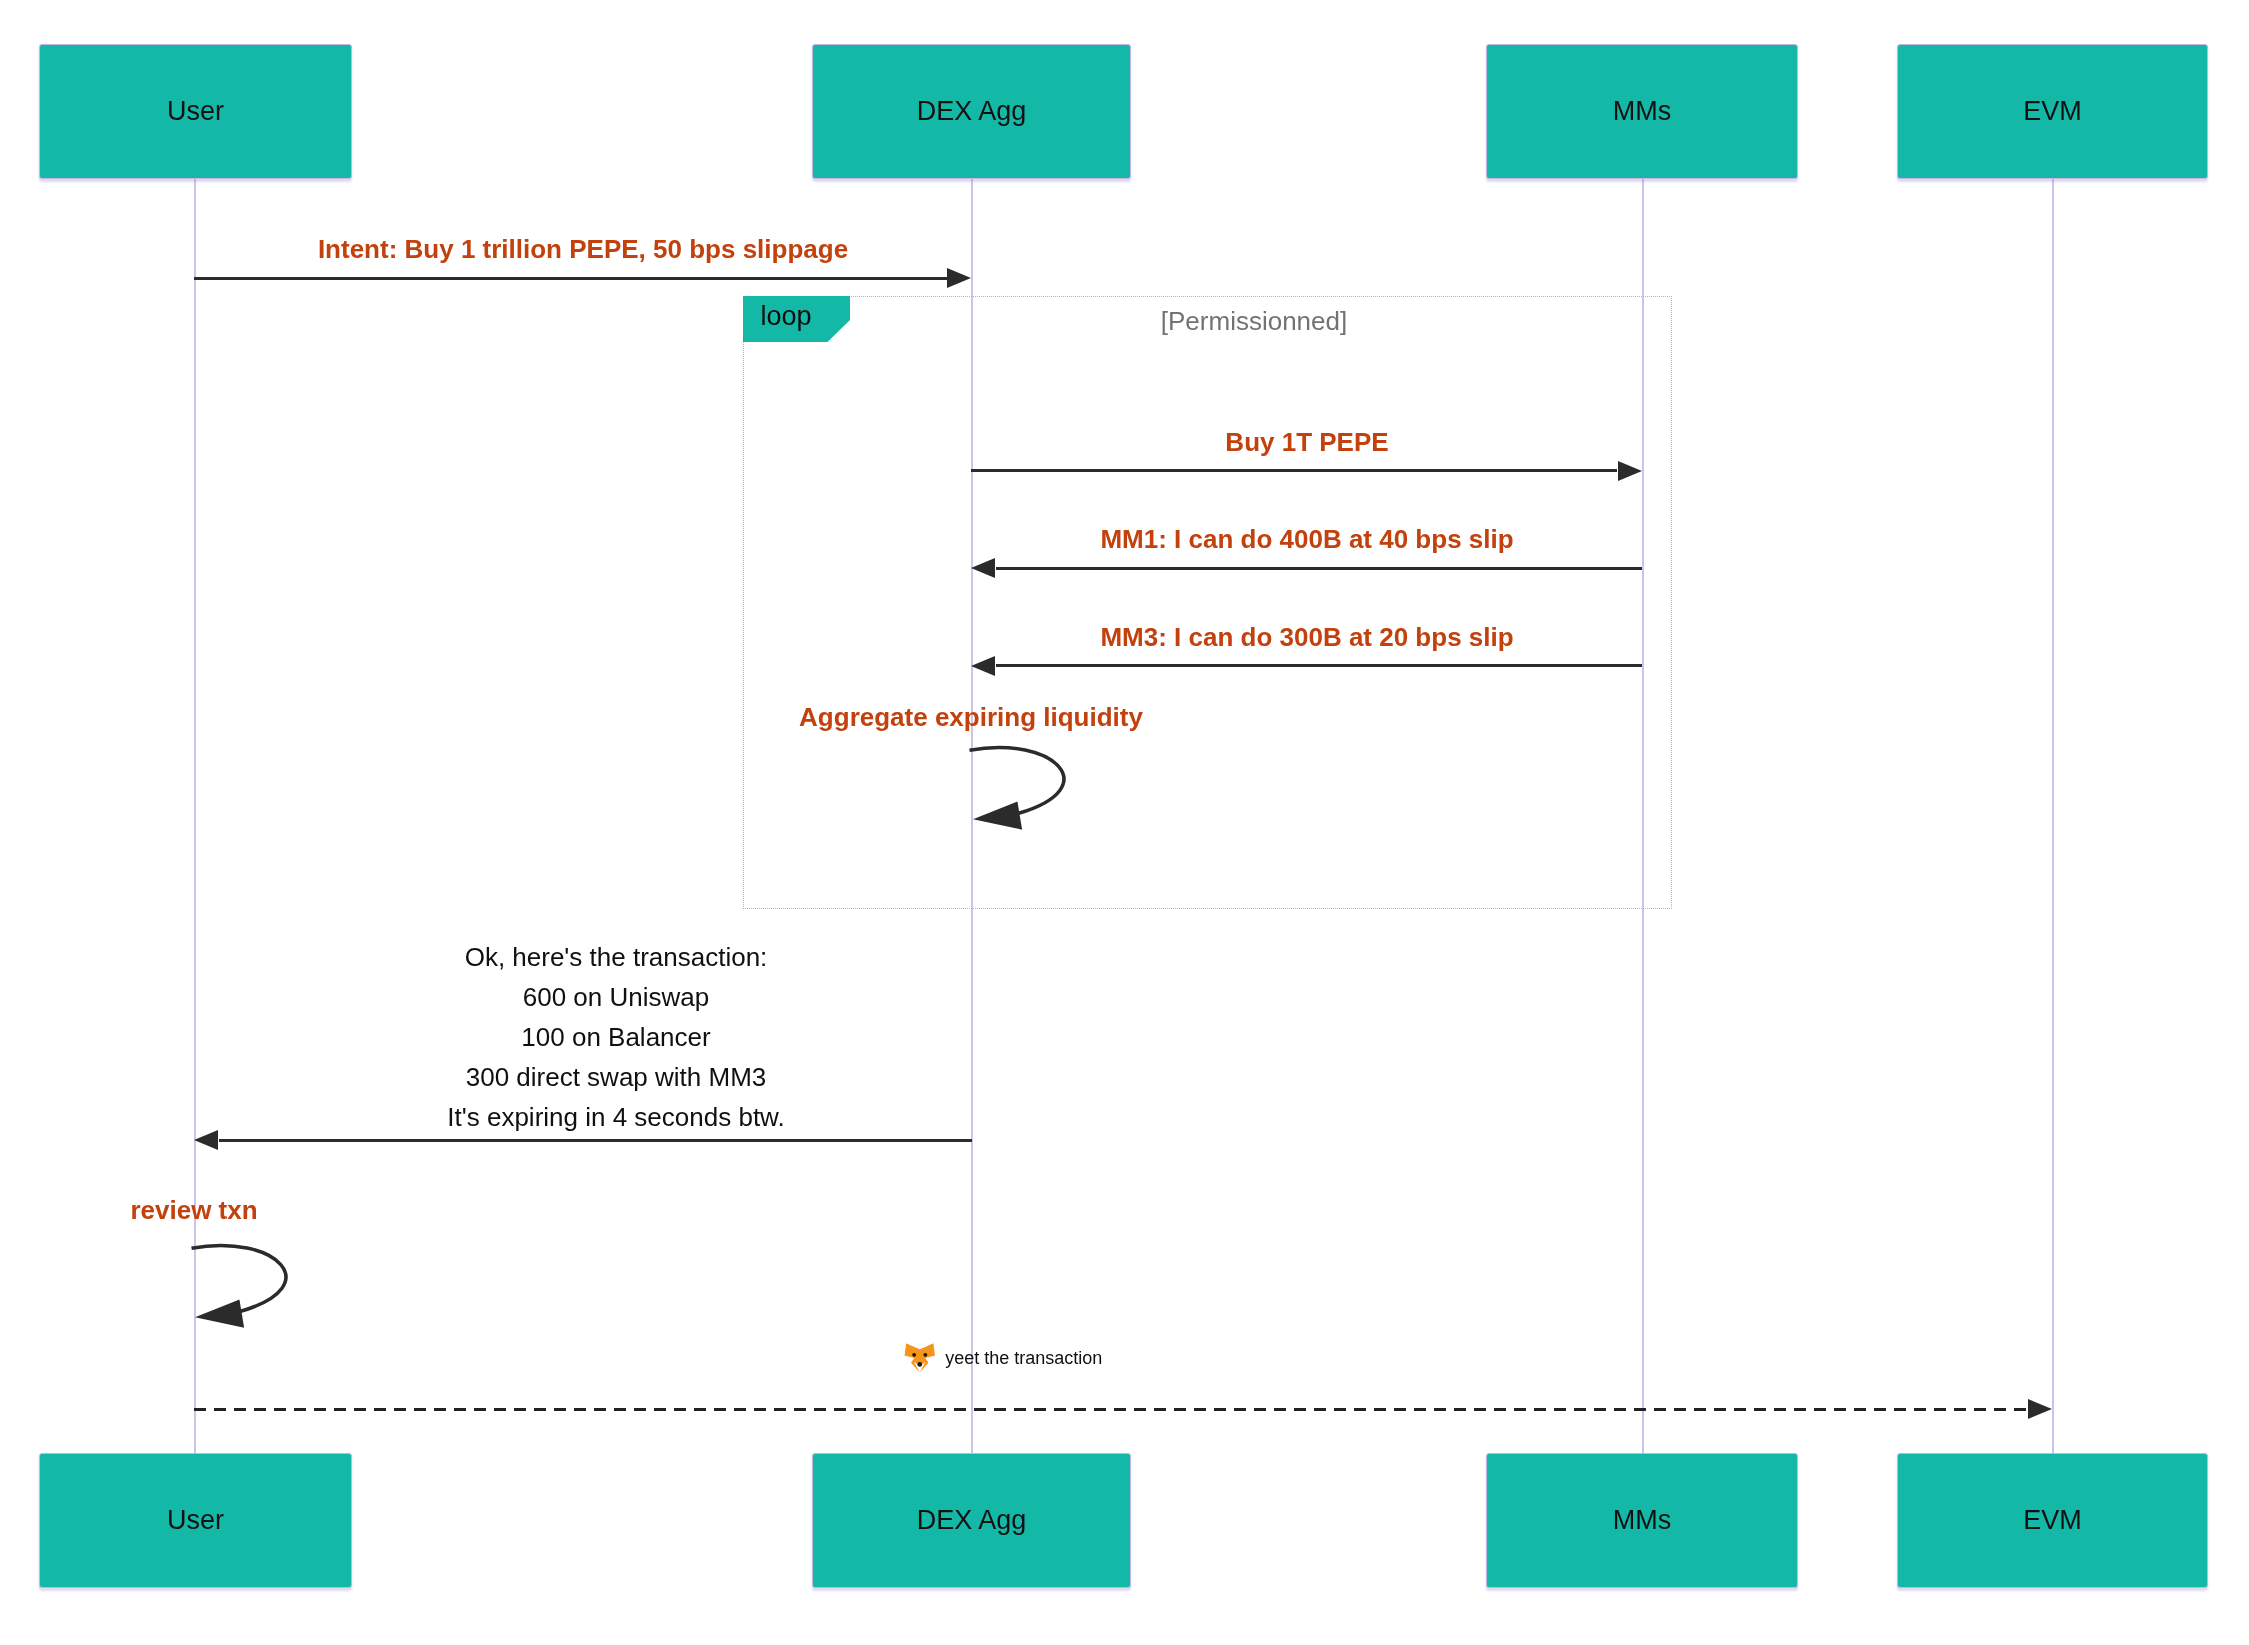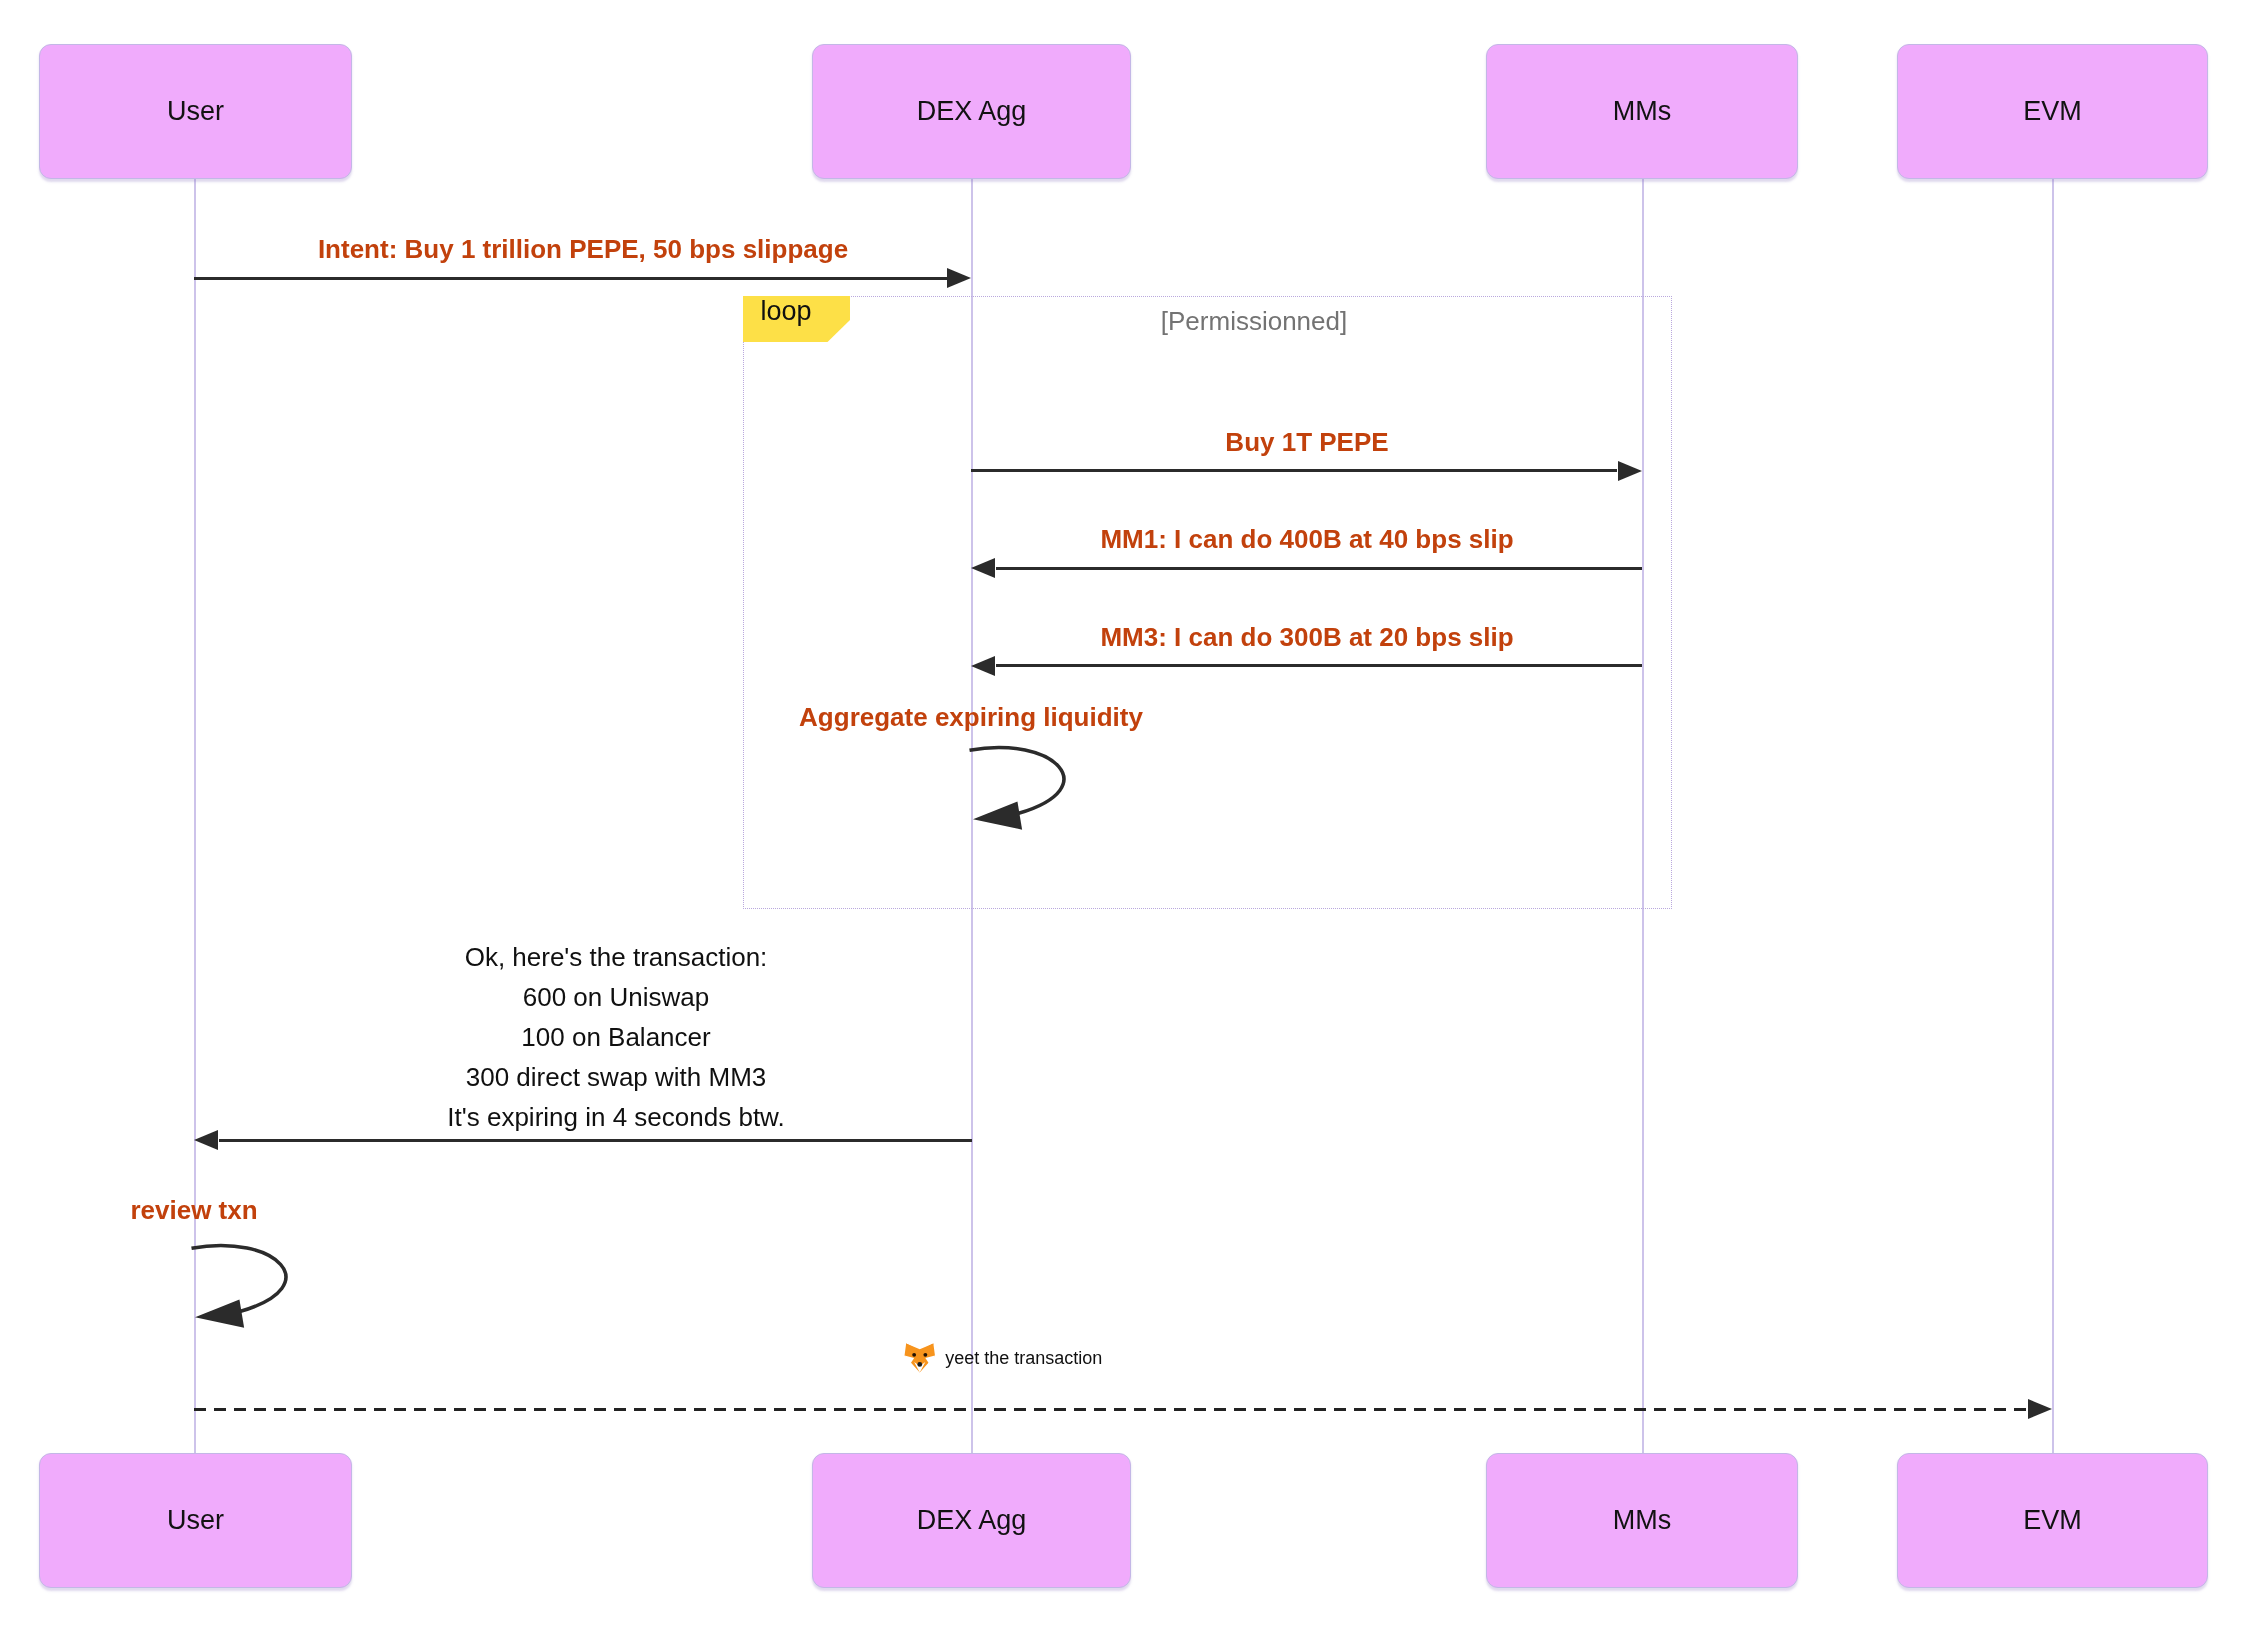--- a/index.html
+++ b/index.html
@@ -1,36 +1,36 @@
 <!DOCTYPE html>
 <html style="font-size:9.4px"><head>
 <meta charset="utf-8">
 <style>
   html,body{margin:0;padding:0;background:#ffffff;}
   #canvas{
     position:relative;width:2250px;height:1646px;background:#ffffff;overflow:hidden;
     font-family:"Liberation Sans","DejaVu Sans",sans-serif;color:#111;
   }
   .actor{
-    position:absolute;height:135px;background:#f0abfc;border:1.8px solid #C3B7E6;border-radius:12px;
+    position:absolute;height:135px;background:#14b8a6;border:1.8px solid #C3B7E6;border-radius:3px;
     display:flex;align-items:center;justify-content:center;font-size:27px;color:#121212;
     box-shadow:0 2.9px 2.3px rgba(140,120,190,.28);box-sizing:border-box;
   }
   .lifeline{position:absolute;width:1.8px;background:#CDC3EA;top:179px;height:1274px;}
   .msg-text{position:absolute;transform:translateX(-50%);white-space:nowrap;font-size:26px;color:#c2410c;font-weight:bold;}
   .msg-lines{position:absolute;transform:translateX(-50%);text-align:center;font-size:26px;line-height:40px;color:#101010;white-space:nowrap;margin-left:33px;}
   .line{position:absolute;height:2.9px;background:#2B2B2B;}
   .dashed{position:absolute;height:2.9px;background:repeating-linear-gradient(90deg,#222 0 11.7px,transparent 11.7px 20px);}
   .head-r{position:absolute;width:0;height:0;border-top:10px solid transparent;border-bottom:10px solid transparent;border-left:24.6px solid #2B2B2B;}
   .head-l{position:absolute;width:0;height:0;border-top:10px solid transparent;border-bottom:10px solid transparent;border-right:24.6px solid #2B2B2B;}
   .loop-frame{position:absolute;border:1.8px dotted #B9A8DD;box-sizing:border-box;}
   .loop-tab{
-    position:absolute;background:#fde047;
+    position:absolute;background:#14b8a6;
     clip-path:polygon(0 0,100% 0,100% 52%,79% 100%,0 100%);
-    display:flex;align-items:flex-start;box-sizing:border-box;
+    display:flex;align-items:center;box-sizing:border-box;
     padding:0 0 5.9px 17.6px;font-size:27px;color:#101010;
   }
   .loop-cond{position:absolute;transform:translateX(-50%);font-size:26px;color:#737373;white-space:nowrap;}
   .selfloop{position:absolute;}
   .yeet-label{position:absolute;transform:translateX(-50%);display:flex;align-items:center;gap:9.4px;font-size:18px;color:#101010;white-space:nowrap;}
 </style>
 </head>
 <body>
 
 <div id="canvas">

